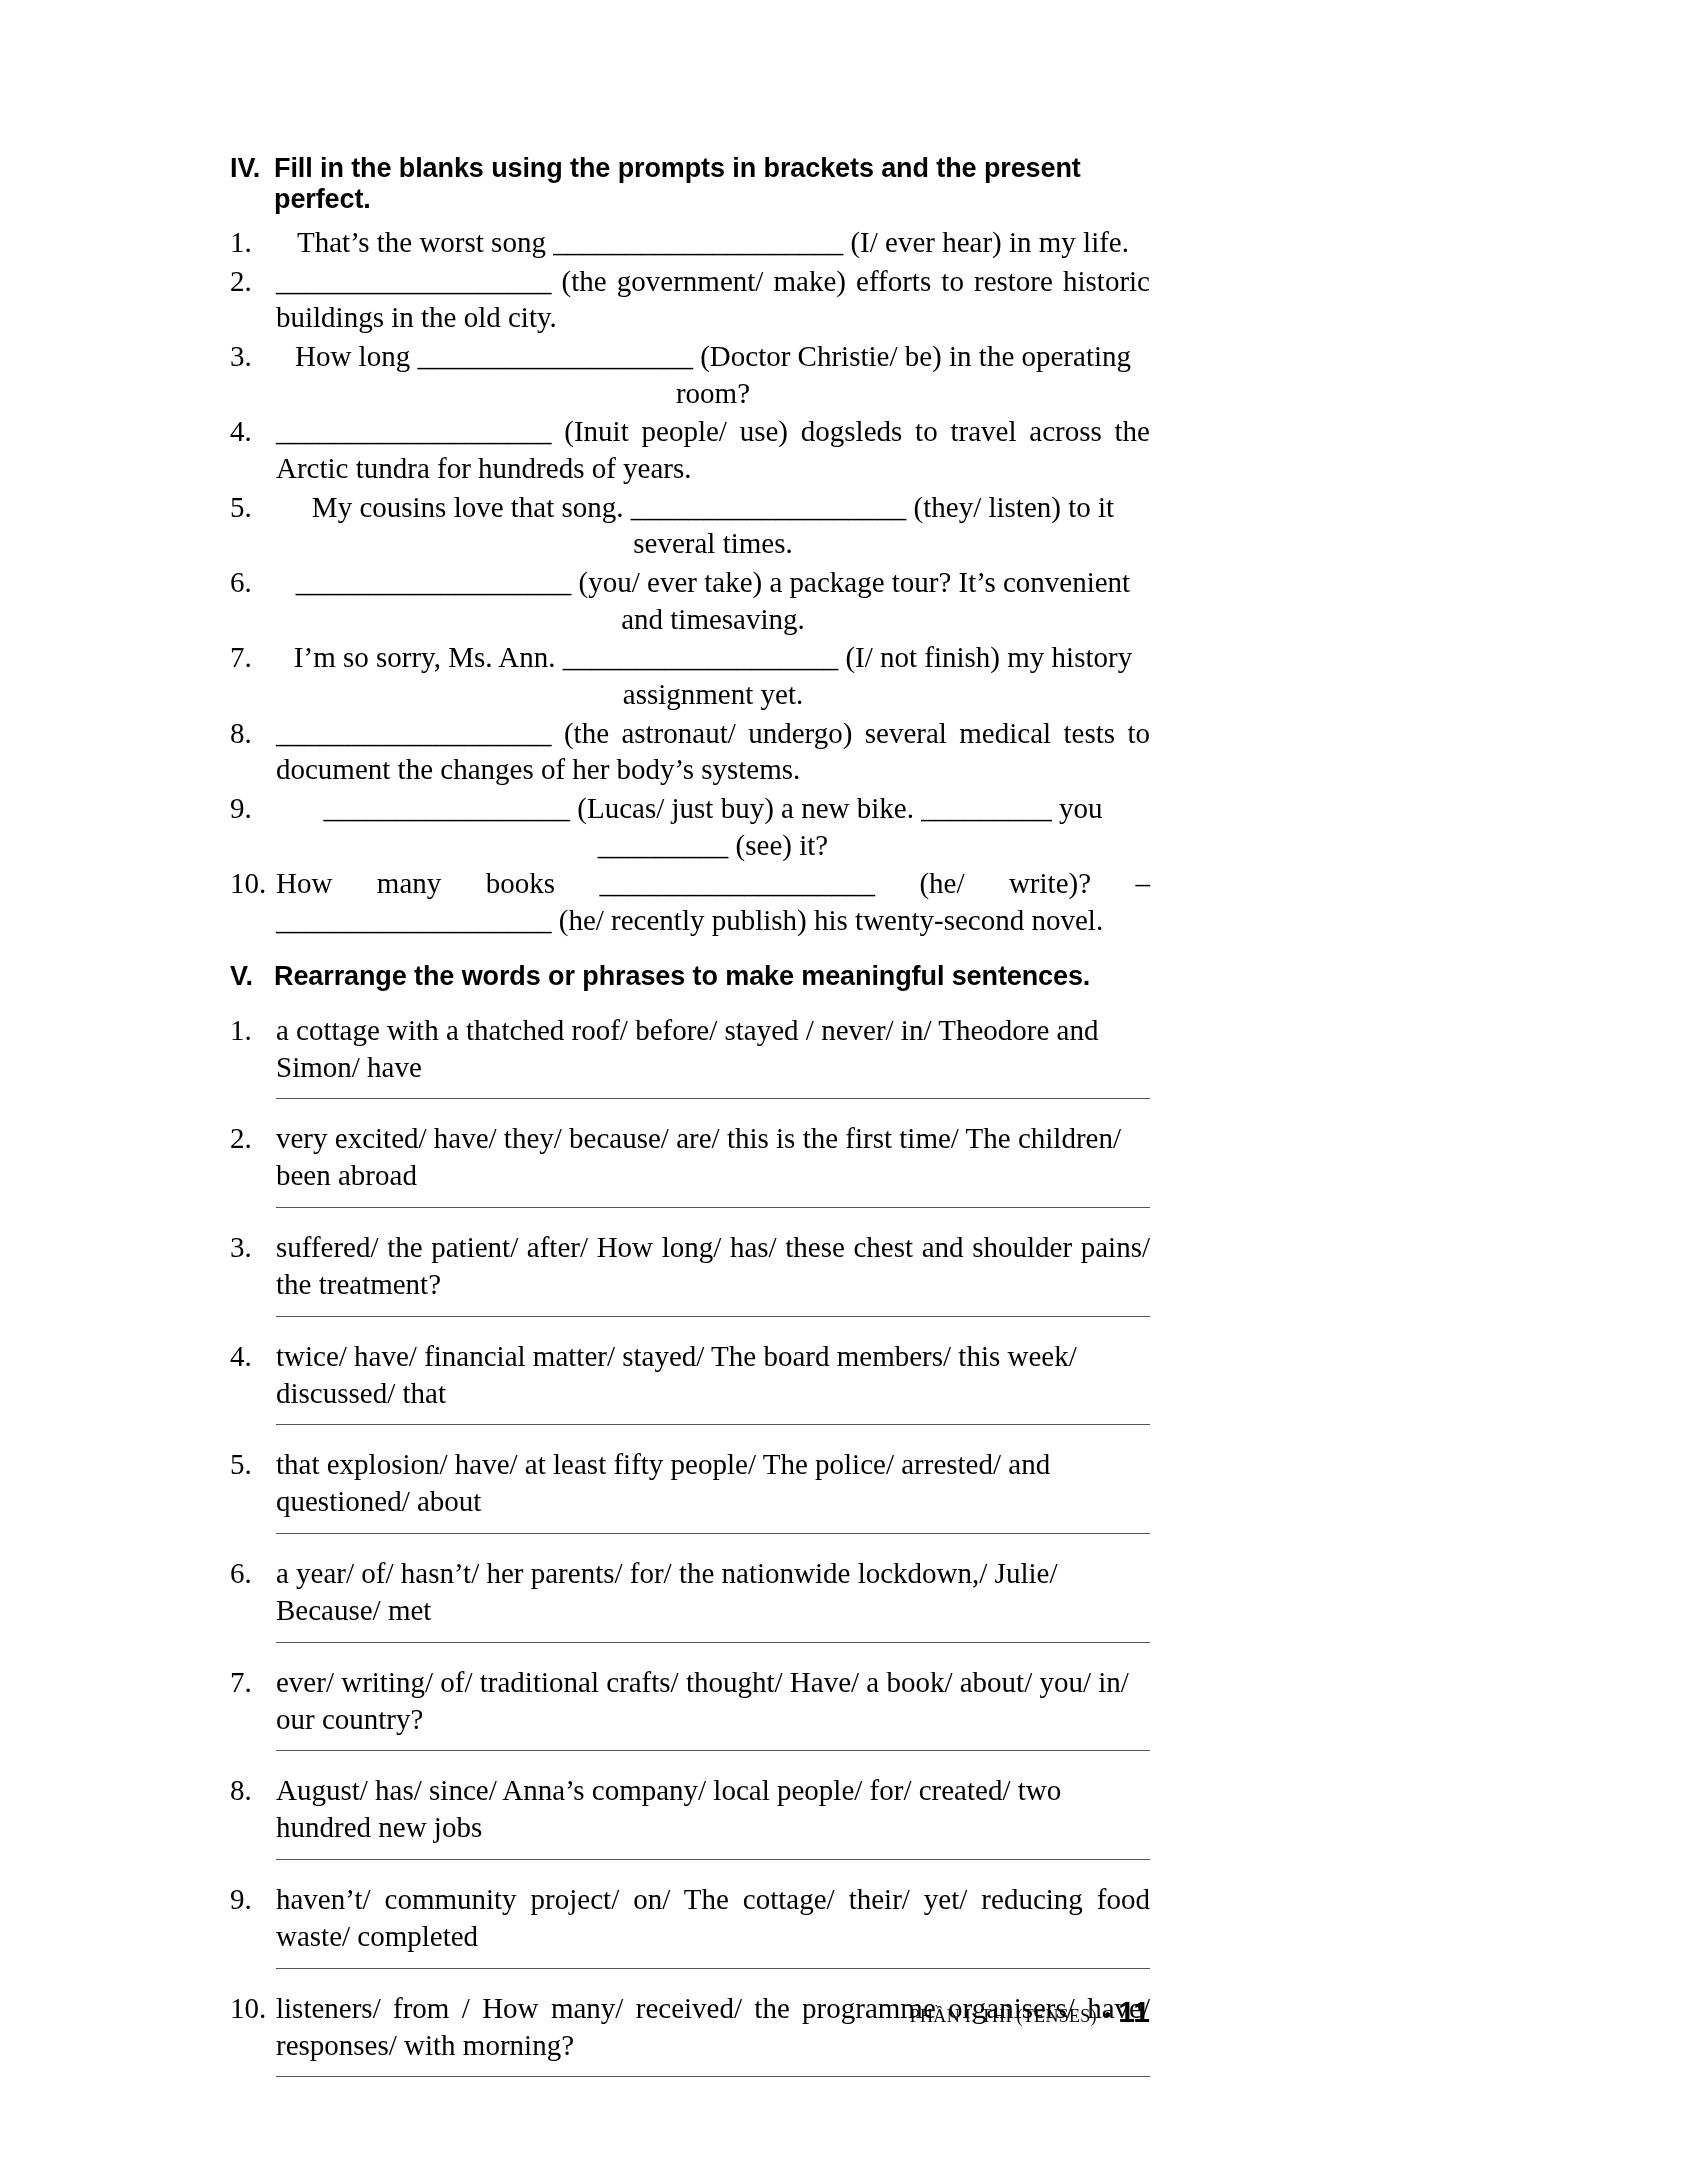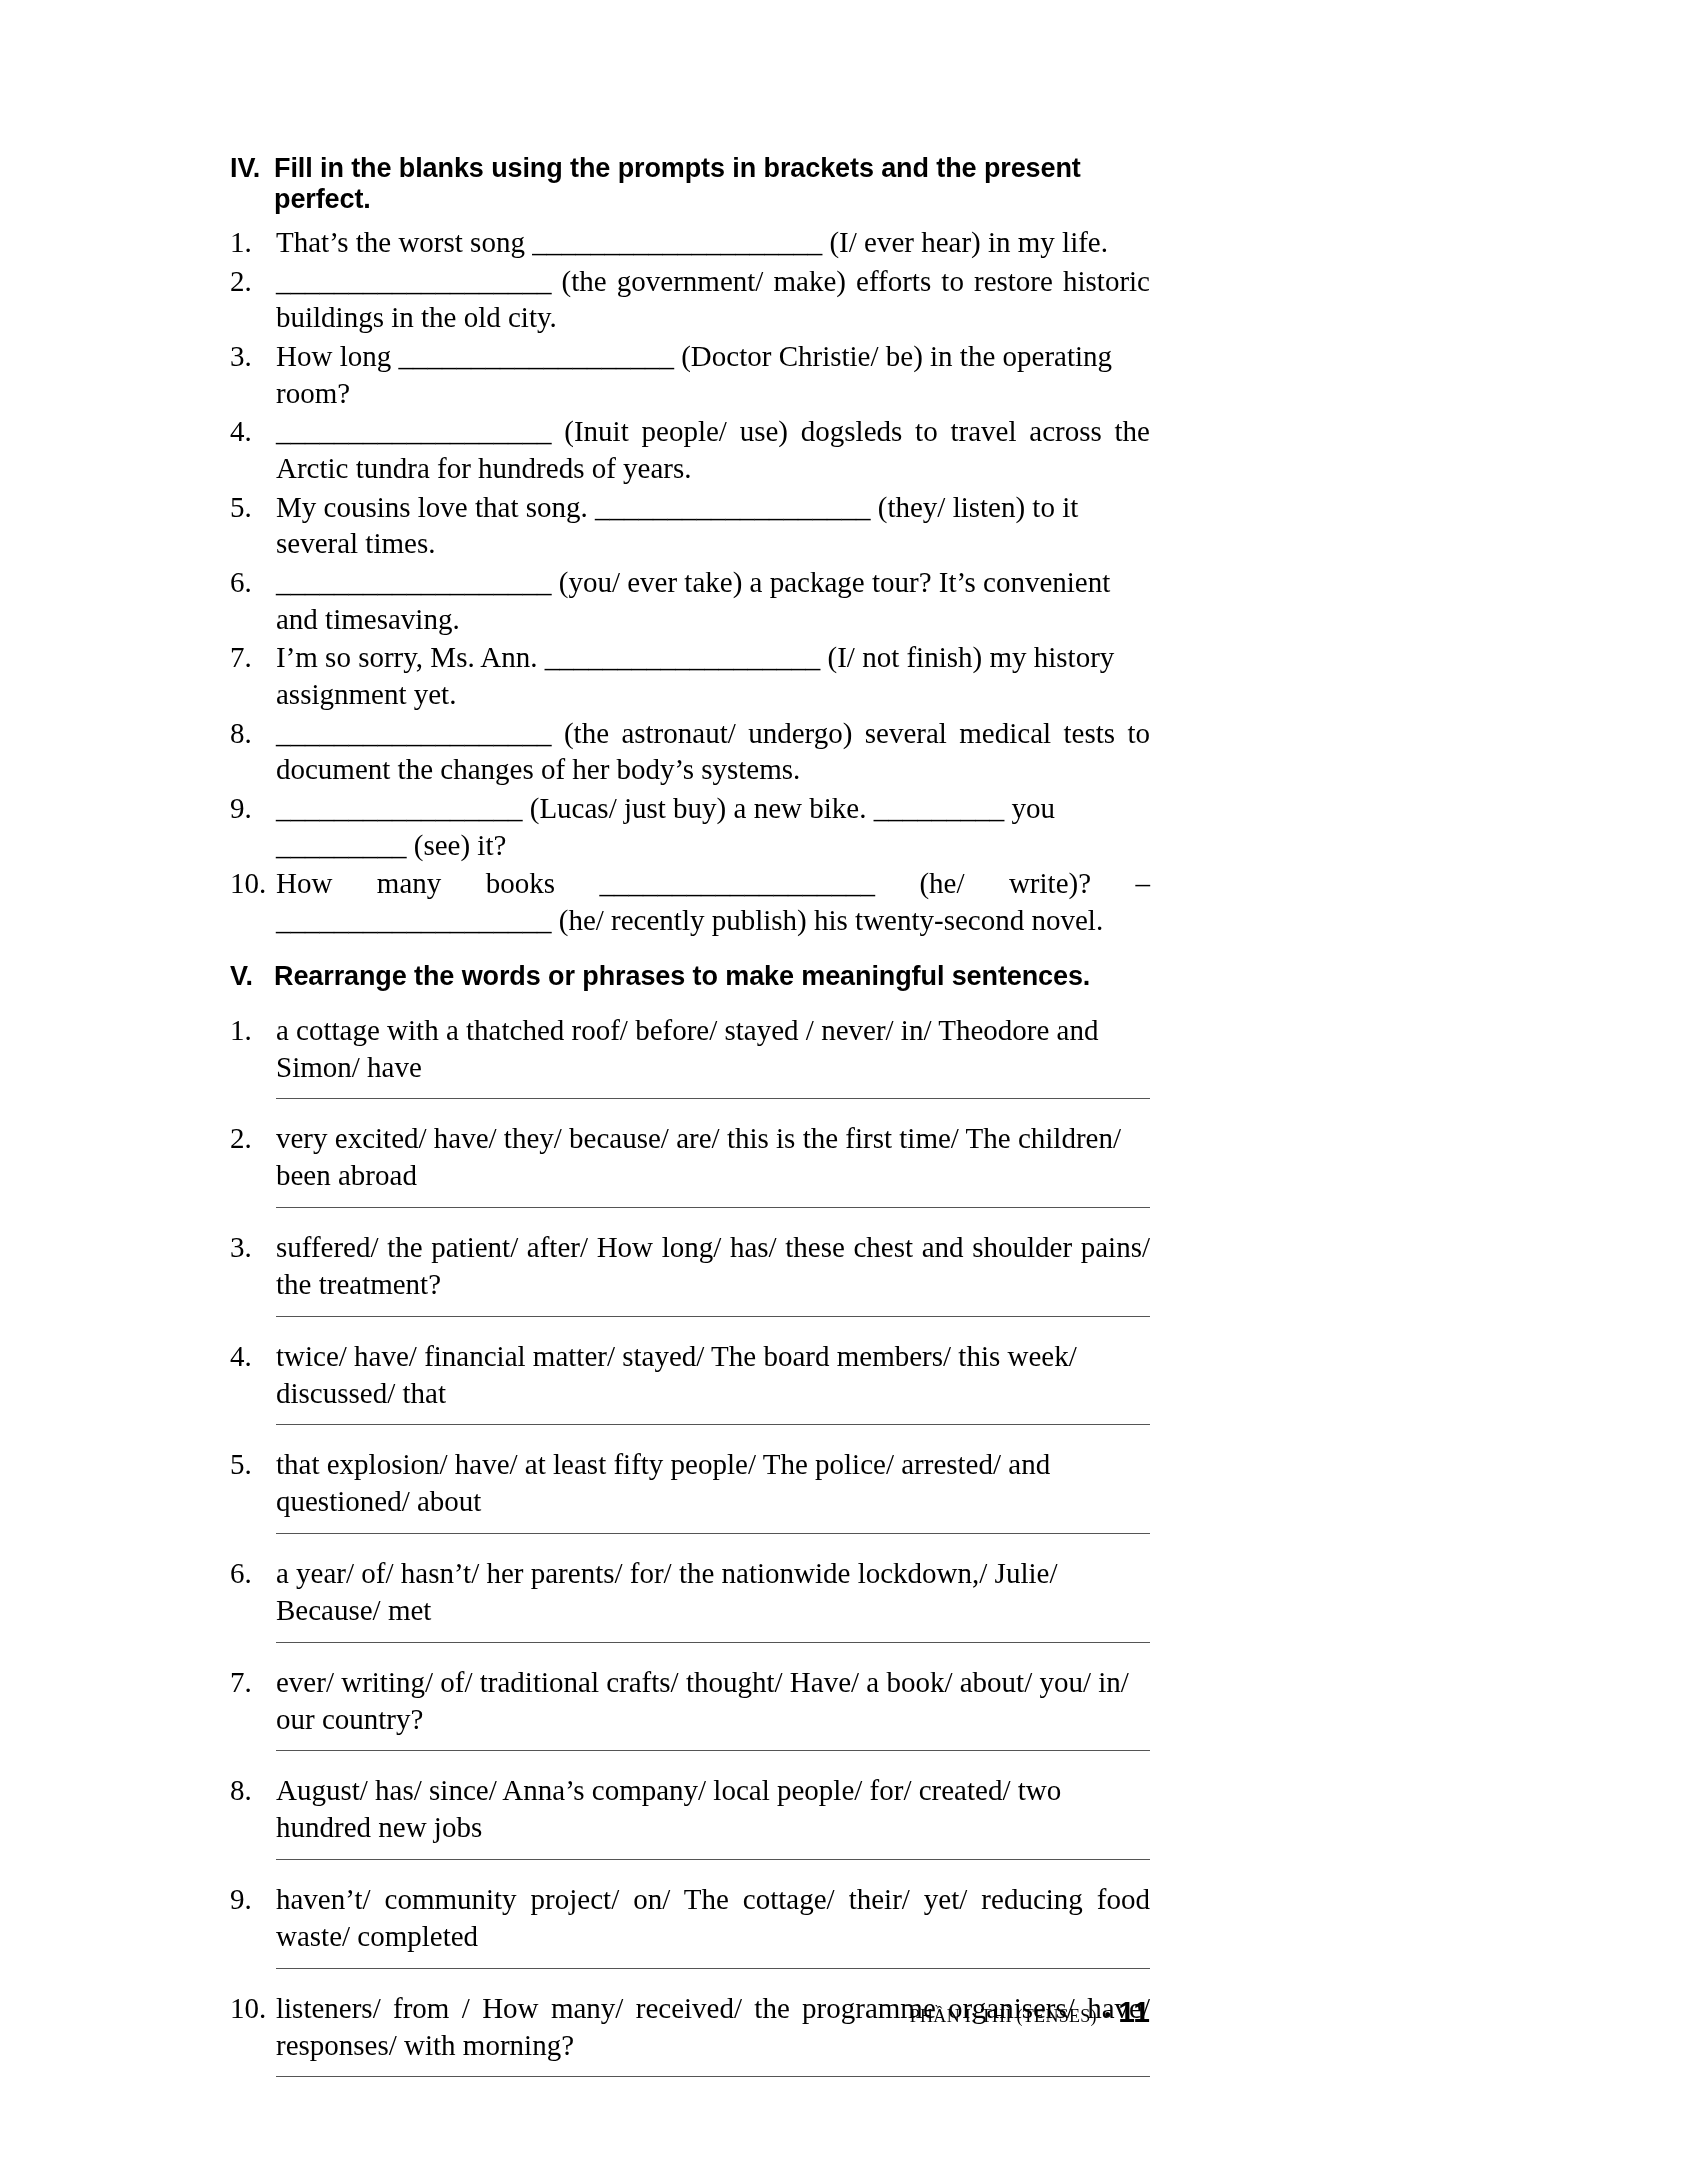--- a/index.html
+++ b/index.html
@@ -58,21 +58,21 @@
   .qitem .num {
     width: 46px;
     flex: 0 0 46px;
     text-align: left;
   }
   .qitem .body {
     flex: 1;
     text-align: justify;
     text-justify: inter-word;
   }
-  .qitem .body.nojust { text-align: left; }
+  .qitem .body.nojust { text-align: center; }
 
   
   .ritem {
     display: flex;
     align-items: baseline;
     font-size: 29px;
     line-height: 1.27;
     margin: 0;
   }
   .ritem .num {

